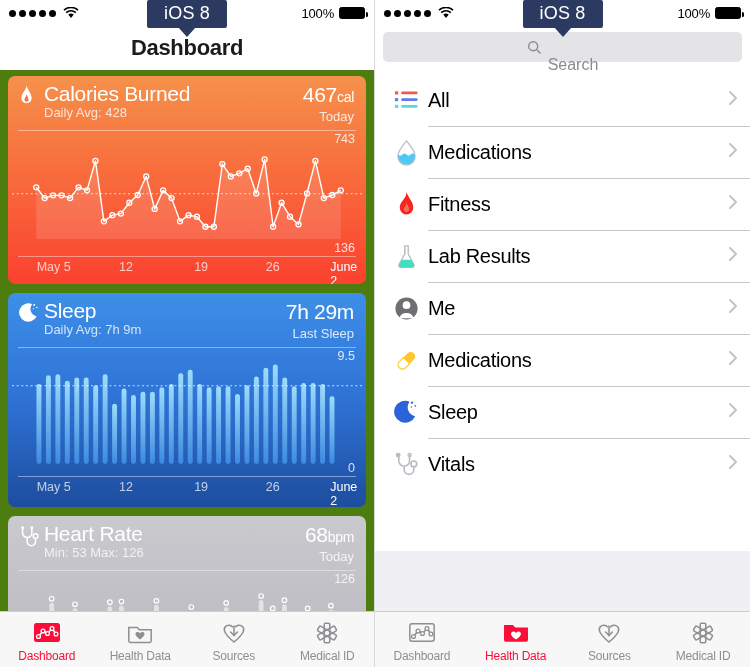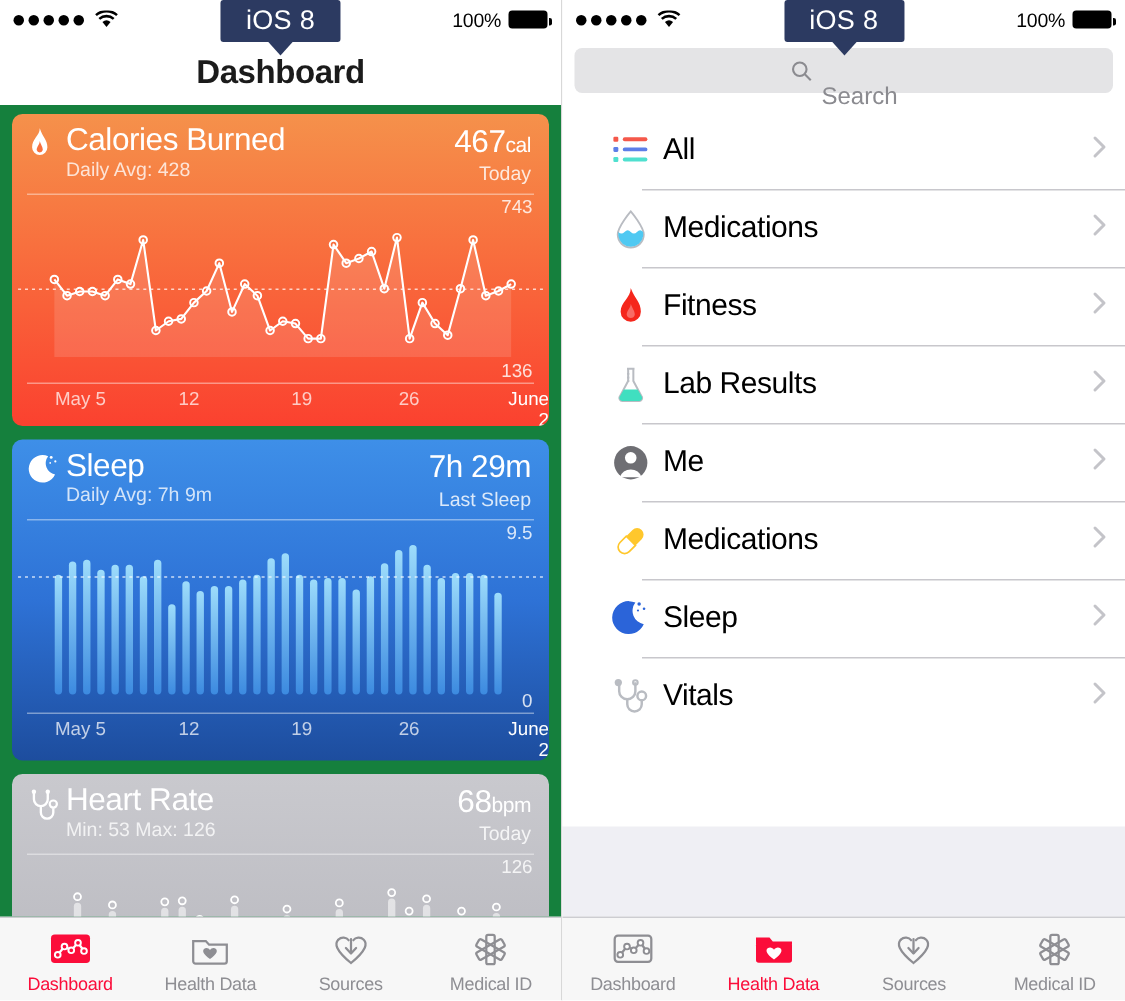--- a/index.html
+++ b/index.html
@@ -62,21 +62,21 @@
     display: flex; align-items: center; padding: 0 8px 6px;
   }
   .searchfield {
     width: 100%; height: 30px; border-radius: 5px; background: #e4e4e6;
     display: flex; align-items: center; justify-content: center; gap: 6px;
   }
   .search-ph { font-size: 16px; color: #8b8b90; margin-top: 36px; }
 
   
   .dash-body {
-    flex: 1 1 auto; background: #15803d; overflow: hidden;
+    flex: 1 1 auto; background: #4d7c0f; overflow: hidden;
     padding: 6px 8px 0; position: relative;
   }
   .card {
     border-radius: 7px; overflow: hidden; margin-bottom: 9px;
     position: relative; color: #fff;
   }
   .card-cal { background: linear-gradient(to bottom, #f5914b 0%, #f8703e 42%, #fb412f 100%); height: 208px; }
   .card-sleep { background: linear-gradient(to bottom, #3e8fe8 0%, #2e72d6 50%, #1d4d9e 100%); height: 214px; }
   .card-hr { background: linear-gradient(to bottom, #c9c9ce 0%, #bcbcc2 100%); height: 120px; }
 
@@ -94,32 +94,32 @@
   .card-rule-bot { height: 1px; background: rgba(255,255,255,0.42); margin: 0 10px; }
 
   .chartwrap { position: relative; }
   .chartwrap svg { display: block; width: 100%; }
   .axmax, .axmin {
     position: absolute; right: 11px; font-size: 12.5px; color: rgba(255,255,255,0.82);
   }
   .axmax { top: 1px; } .axmin { bottom: 1px; }
 
   .card-dates {
-    display: flex; padding: 3px 0 0; position: relative; height: 26px; text-align: right;
+    display: flex; padding: 3px 0 0; position: relative; height: 26px;
   }
   .card-dates span {
     position: absolute; font-size: 12.5px; color: rgba(255,255,255,0.72);
   }
   .card-dates span.bold { color: #fff; font-weight: normal; }
 
   
   .list { flex: 1 1 auto; background: #fff; overflow: hidden; }
   .list-row {
     height: 52px; display: flex; align-items: center;
-    padding-left: 24px; position: relative; background: #fff;
+    padding-left: 10px; position: relative; background: #fff;
   }
   .list-row + .list-row::before {
     content: ""; position: absolute; left: 53px; right: 0; top: 0;
     height: 1px; background: #c8c7cc;
   }
   .row-icon { width: 43px; flex: 0 0 43px; display: flex; align-items: center; justify-content: center; }
   .row-label { font-size: 20px; color: #000; letter-spacing: -0.3px; flex: 1 1 auto; }
   .chev { margin-right: 12px; }
   .list-filler { background: #efeff4; flex: 1 1 auto; }
 

